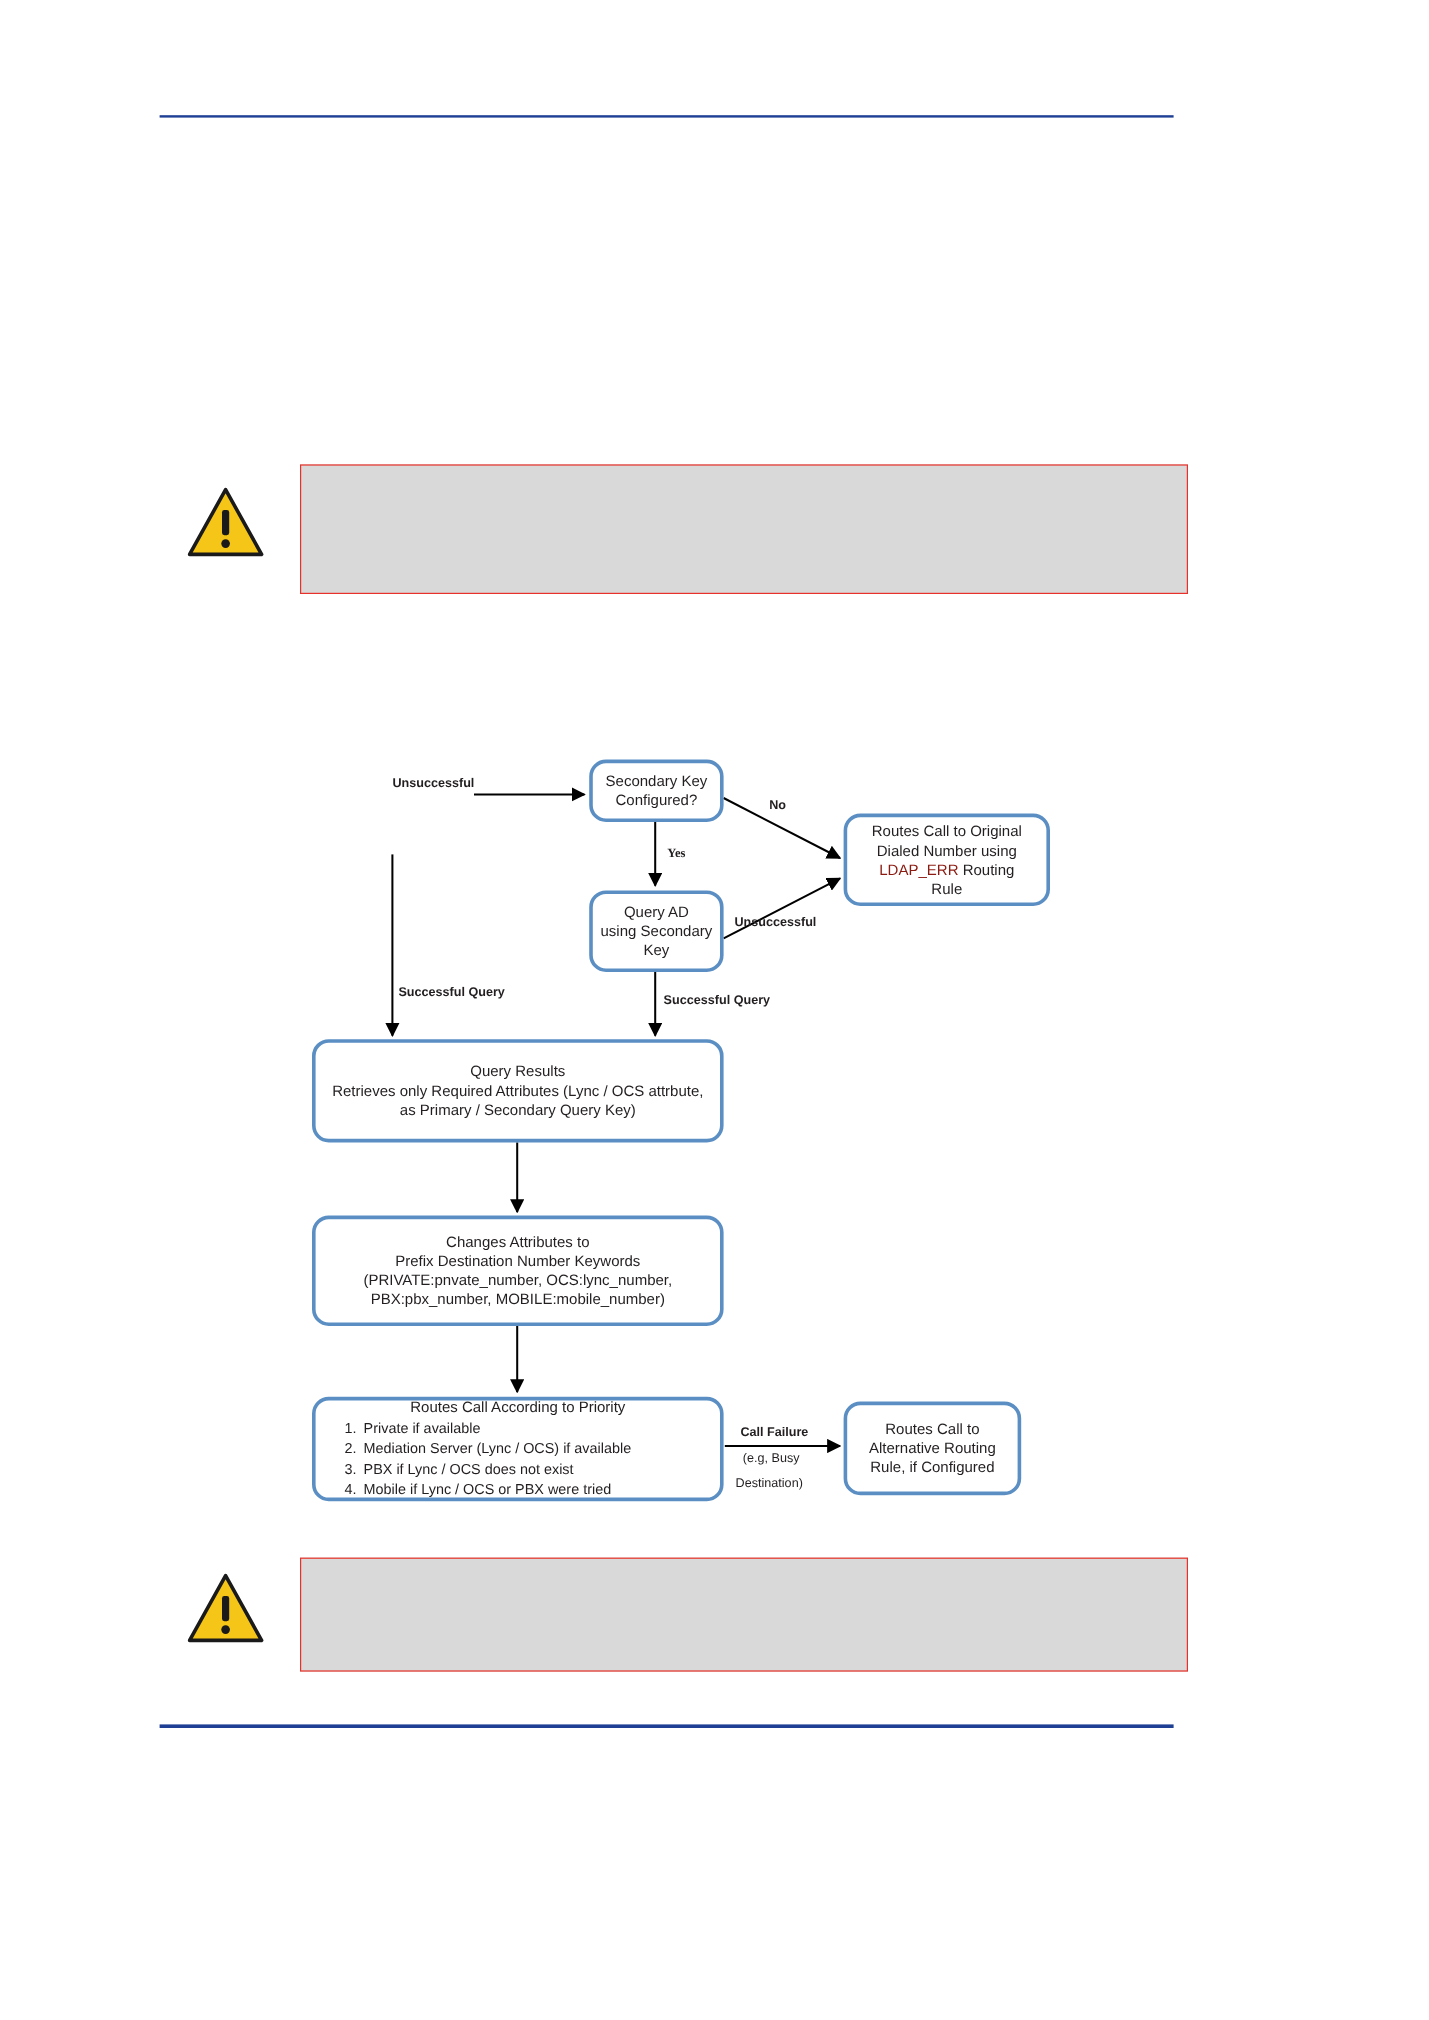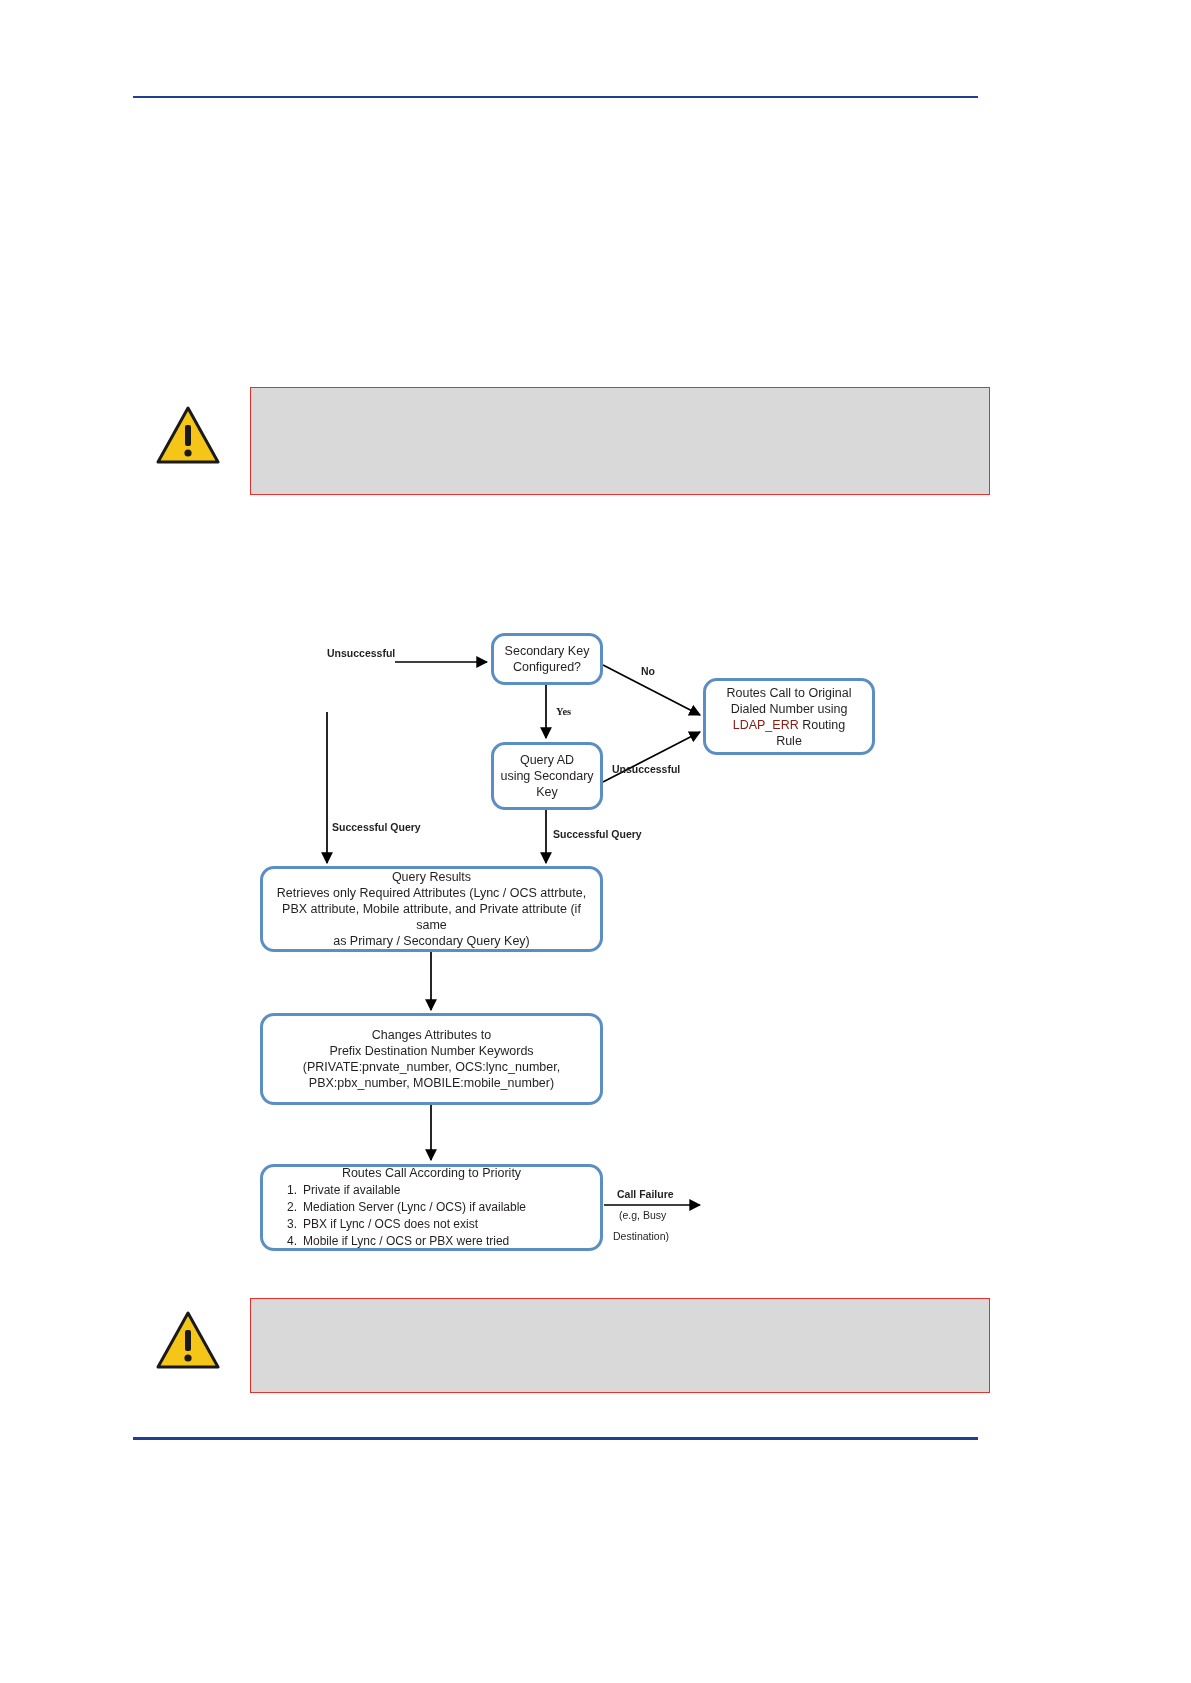--- a/index.html
+++ b/index.html
@@ -214,21 +214,20 @@
   </div>
 
   <div class="fc-label" style="left:332px; top:261px;">Successful Query</div>
 
   <div class="fc-label" style="left:553px; top:268px;">Successful Query</div>
 
   <div class="fc-box" style="left:260px; top:306px; width:343px; height:86px;">
     <div class="inner">
       <div>Query Results</div>
       <div>Retrieves only Required Attributes (Lync / OCS attrbute,</div>
-      <div>PBX attribute, Mobile attribute, and Private attribute (if same</div>
       <div>as Primary / Secondary Query Key)</div>
     </div>
   </div>
 
   <div class="fc-box" style="left:260px; top:453px; width:343px; height:92px;justify-content:center;">
     <div class="inner">
       <div>Changes Attributes to</div>
       <div>Prefix Destination Number Keywords</div>
       <div>(PRIVATE:pnvate_number,  OCS:lync_number,</div>
       <div>PBX:pbx_number, MOBILE:mobile_number)</div>
@@ -256,14 +255,19 @@
           <span>Mobile if Lync  / OCS or PBX were tried</span>
         </li>
       </ul>
     </div>
   </div>
 
   <div class="fc-label" style="left:617px; top:628px;">Call Failure</div>
   <div class="fc-label reg" style="left:619px; top:649px;">(e.g, Busy</div>
   <div class="fc-label reg" style="left:613px; top:670px;">Destination)</div>
 
+  <div class="fc-box" style="left:703px; top:608px; width:148px; height:78px;">
+    <div class="inner" style="white-space:pre-line;">Routes Call to
+Alternative Routing
+Rule, if Configured</div>
+  </div>
 
 </div>
 
 </body></html>

